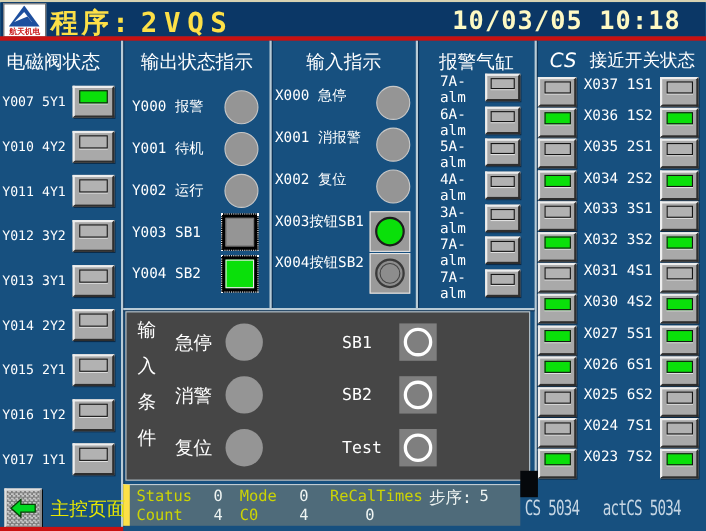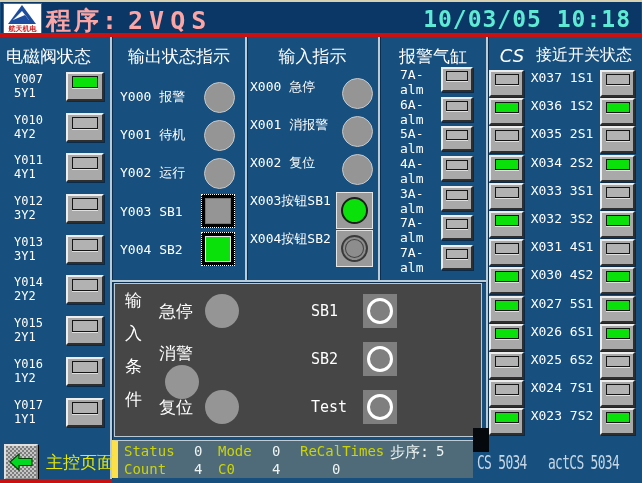--- a/index.html
+++ b/index.html
@@ -5,24 +5,24 @@
   html,body{margin:0;padding:0;background:#000;}
   #screen{position:relative;width:642px;height:483px;background:#17507f;overflow:hidden;
           font-family:"DejaVu Sans",sans-serif;}
   .top-edge{position:absolute;top:0;left:0;width:642px;height:2px;background:#d8d2b2;}
 
   #header{position:absolute;top:2px;left:1px;width:640px;height:31px;background:#0b3766;}
   #logo{position:absolute;top:1px;left:2px;width:37px;height:29px;background:#fff;border:1px solid #666;}
   #logo svg{display:block;margin:1px auto 0 auto;}
   #logo .logo-txt{position:absolute;bottom:0;left:0;width:100%;text-align:center;
                   color:#c22;font-size:7px;font-weight:bold;line-height:7px;letter-spacing:0;}
-  #title{position:absolute;left:45px;top:2px;color:#fca5a5;font-size:25px;font-weight:bold;
+  #title{position:absolute;left:45px;top:2px;color:#fde047;font-size:25px;font-weight:bold;
          font-family:"DejaVu Sans Mono",monospace;letter-spacing:3px;white-space:nowrap;}
   #title .pv{letter-spacing:6px;margin-left:8px;}
-  #datetime{position:absolute;right:10px;top:4px;color:#5eead4;font-size:23px;font-weight:bold;
+  #datetime{position:absolute;right:22px;top:4px;color:#fef9c3;font-size:23px;font-weight:bold;
             font-family:"DejaVu Sans Mono",monospace;letter-spacing:1px;}
   #redline{position:absolute;top:33px;left:0;width:642px;height:4px;background:#c91111;}
 
   .vline{position:absolute;width:2px;background:#b9cbd6;box-shadow:1px 0 0 #0b2f52;}
   .hline{position:absolute;height:2px;background:#b9cbd6;box-shadow:0 1px 0 #0b2f52;}
 
   .panel-title{position:absolute;top:45px;color:#fff;font-size:17px;white-space:nowrap;}
 
   
   .slot{position:relative;background:#a9a9a9;border-style:solid;border-width:2px;
@@ -42,21 +42,21 @@
   .sq-ind.on .fill{background:#0ae00a;border:1px solid #e8e8e8;}
   .framed{width:37px;height:37px;background:#9a9a9a;border:1px solid #e5e5e5;box-sizing:border-box;
           display:flex;align-items:center;justify-content:center;flex:none;}
   .framed .c{width:27px;height:27px;border-radius:50%;box-sizing:border-box;
              background:#8d8d8d;border:2px solid #3a3a3a;box-shadow:inset 0 0 0 2px #8d8d8d,inset 0 0 0 3px #444;}
   .framed.on .c{background:#0ae00a;border:2px solid #1c1c1c;box-shadow:none;}
   .ring-ind{width:34px;height:34px;background:#7f7f7f;display:flex;align-items:center;justify-content:center;flex:none;}
   .ring-ind .r{width:26px;height:26px;border:3px solid #fff;border-radius:50%;box-sizing:border-box;}
 
   #valve-rows{position:absolute;left:0;top:72px;width:110px;}
-  .valve-row{height:40.7px;display:flex;padding-left:14px;box-sizing:border-box;}
+  .valve-row{height:40.7px;display:flex;align-items:center;padding-left:2px;box-sizing:border-box;}
   .valve-row .vlbl{color:#fff;font:12px "DejaVu Sans Mono",monospace;flex:1;}
   .valve-row .slot{margin-right:6px;}
 
   #output-rows{position:absolute;left:113px;top:78px;width:132px;}
   .out-row{height:38px;display:flex;align-items:center;padding-left:7px;box-sizing:border-box;}
   .out-row .olbl{color:#fff;font-size:13px;font-family:"DejaVu Sans Mono",monospace;flex:1;white-space:nowrap;}
   .out-row .ind-wrap{margin-right:10px;}
 
   #input-rows{position:absolute;left:247px;top:78px;width:131px;}
   .in-row{height:38px;display:flex;align-items:flex-start;padding-left:3px;box-sizing:border-box;}
@@ -416,21 +416,21 @@
     <div id="cond-title">
         <span>输</span>
         <span>入</span>
         <span>条</span>
         <span>件</span>
       </div>
   <div class="cond-row l" style="top: 10px;">
         <span class="clbl">急停</span>
         <div class="cond-circle"></div>
       </div>
-      <div class="cond-row l" style="top: 58px; flex-direction: column;">
+      <div class="cond-row l" style="top: 58px;">
         <span class="clbl">消警</span>
         <div class="cond-circle"></div>
       </div>
       <div class="cond-row l" style="top: 106px;">
         <span class="clbl">复位</span>
         <div class="cond-circle"></div>
       </div>
       <div class="cond-row r" style="top: 10px;">
         <span class="clbl mono">SB1</span>
         <div class="ring-ind">

